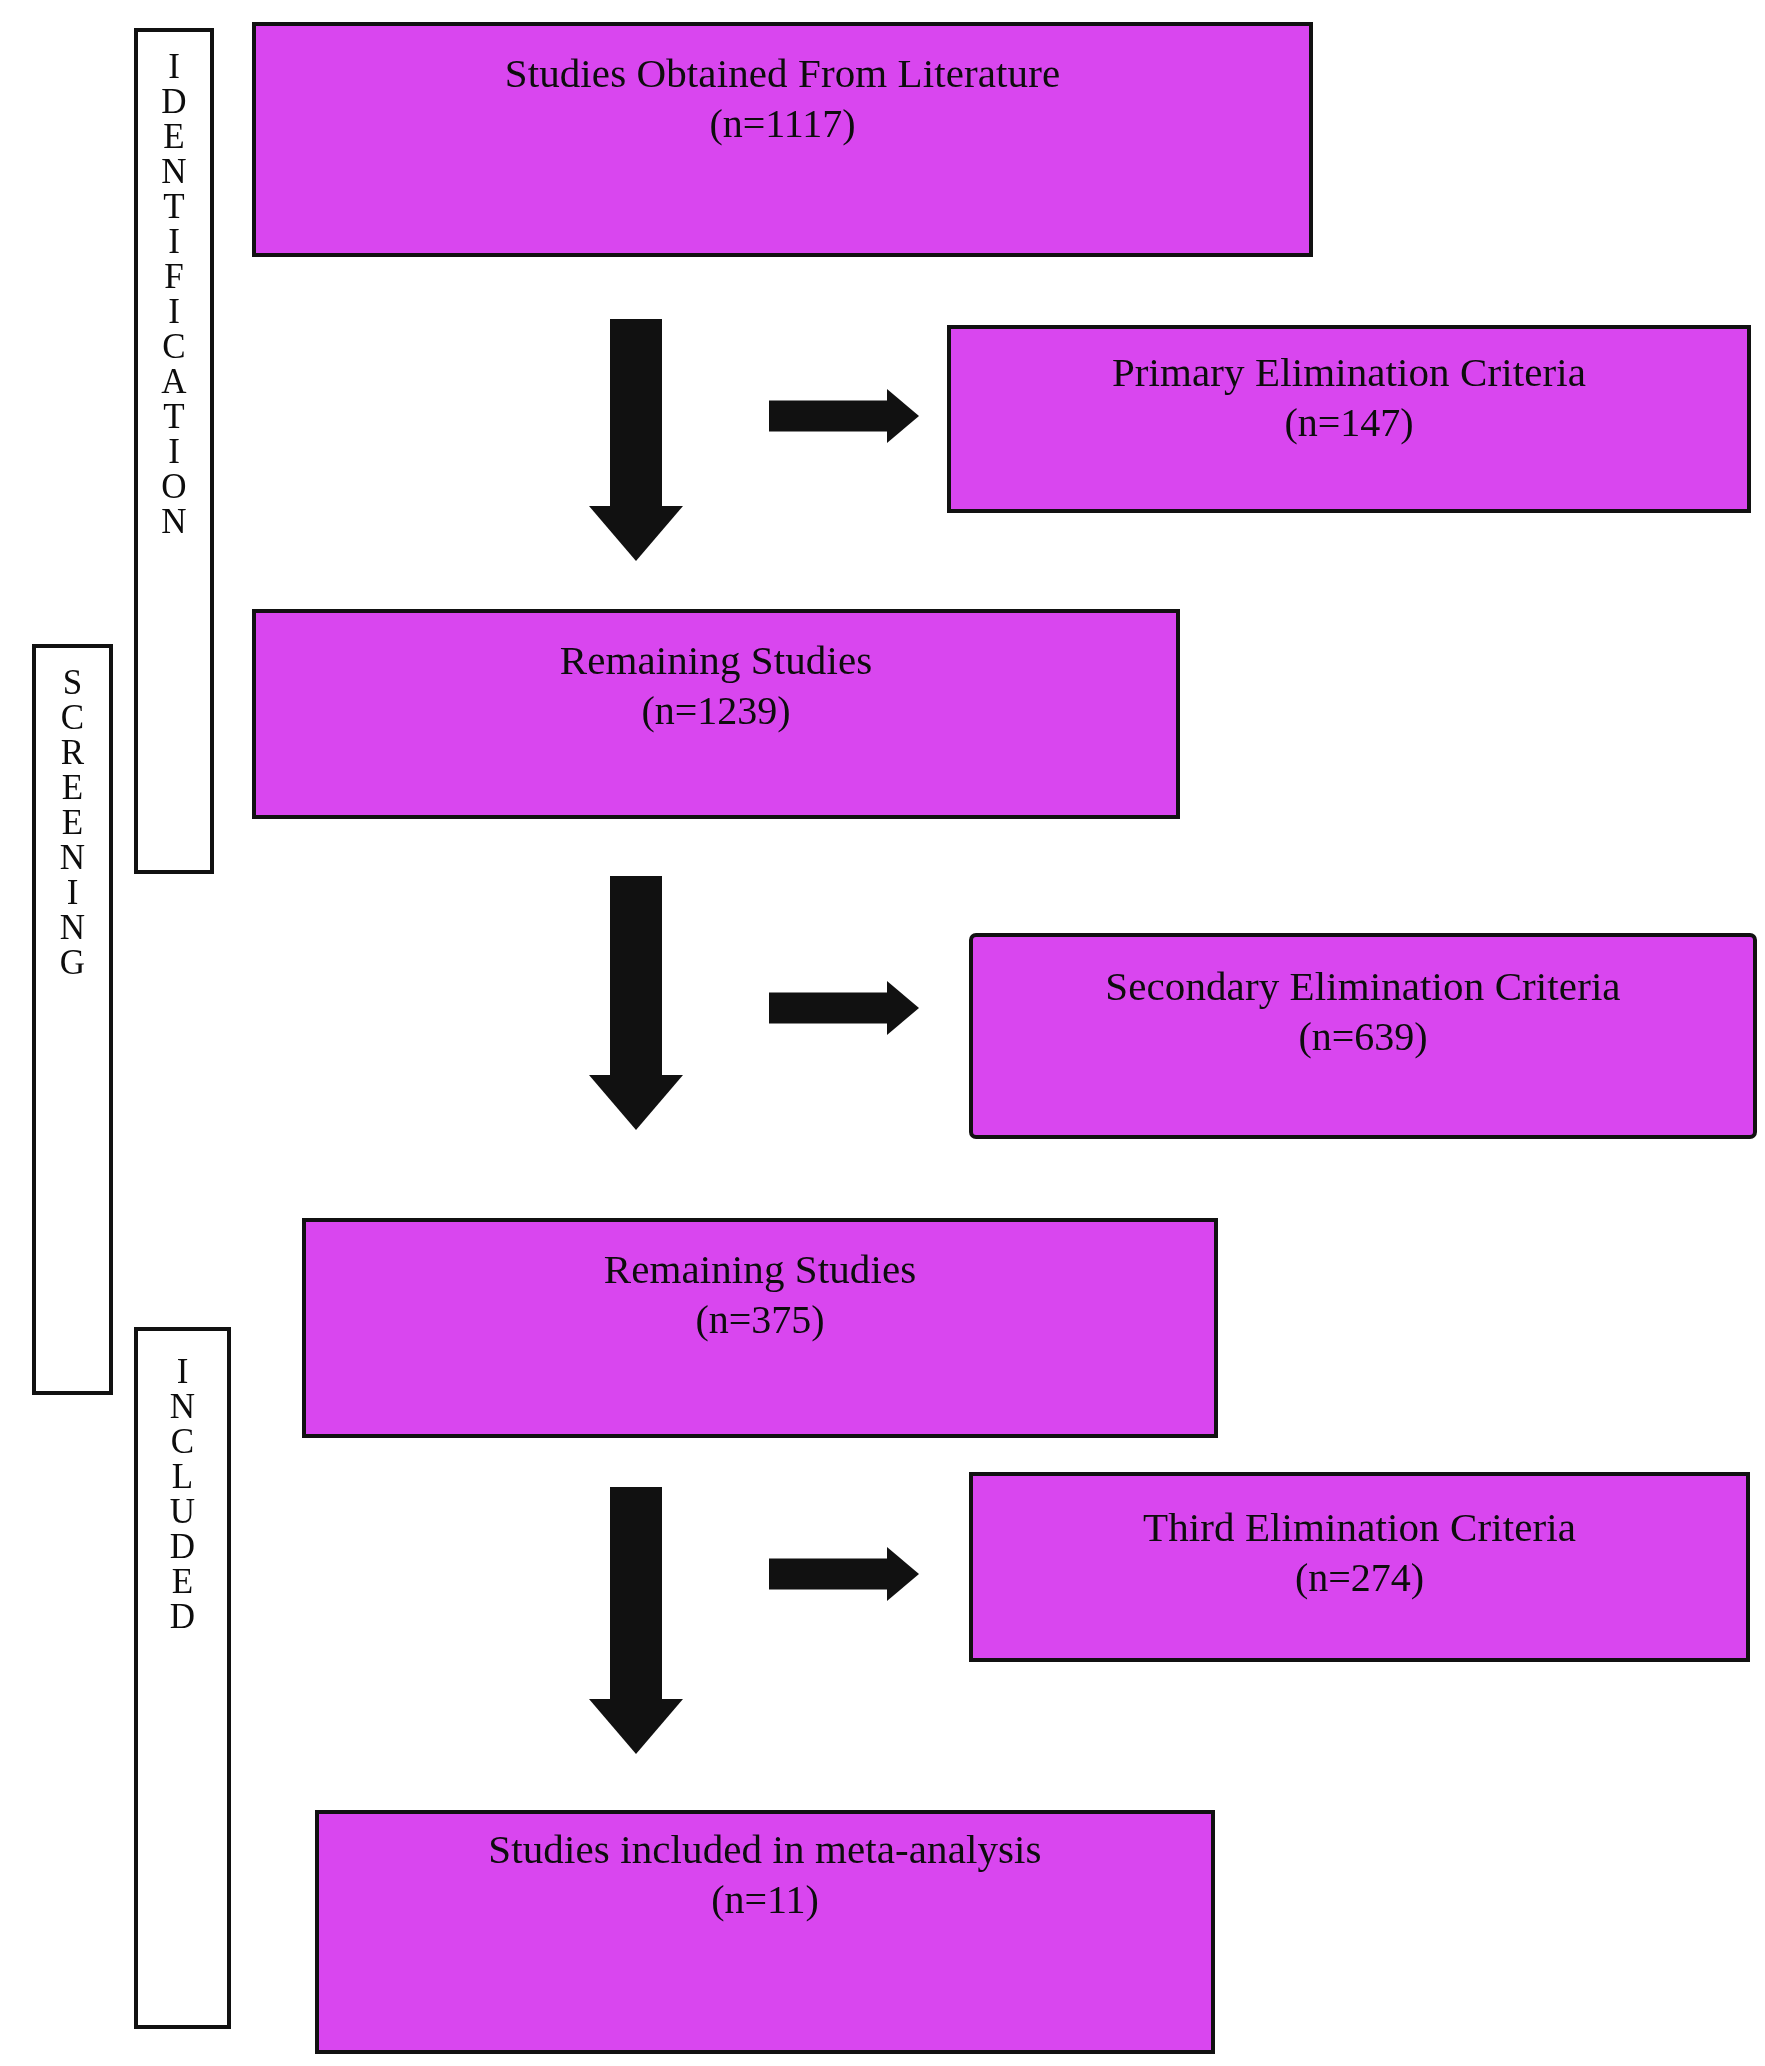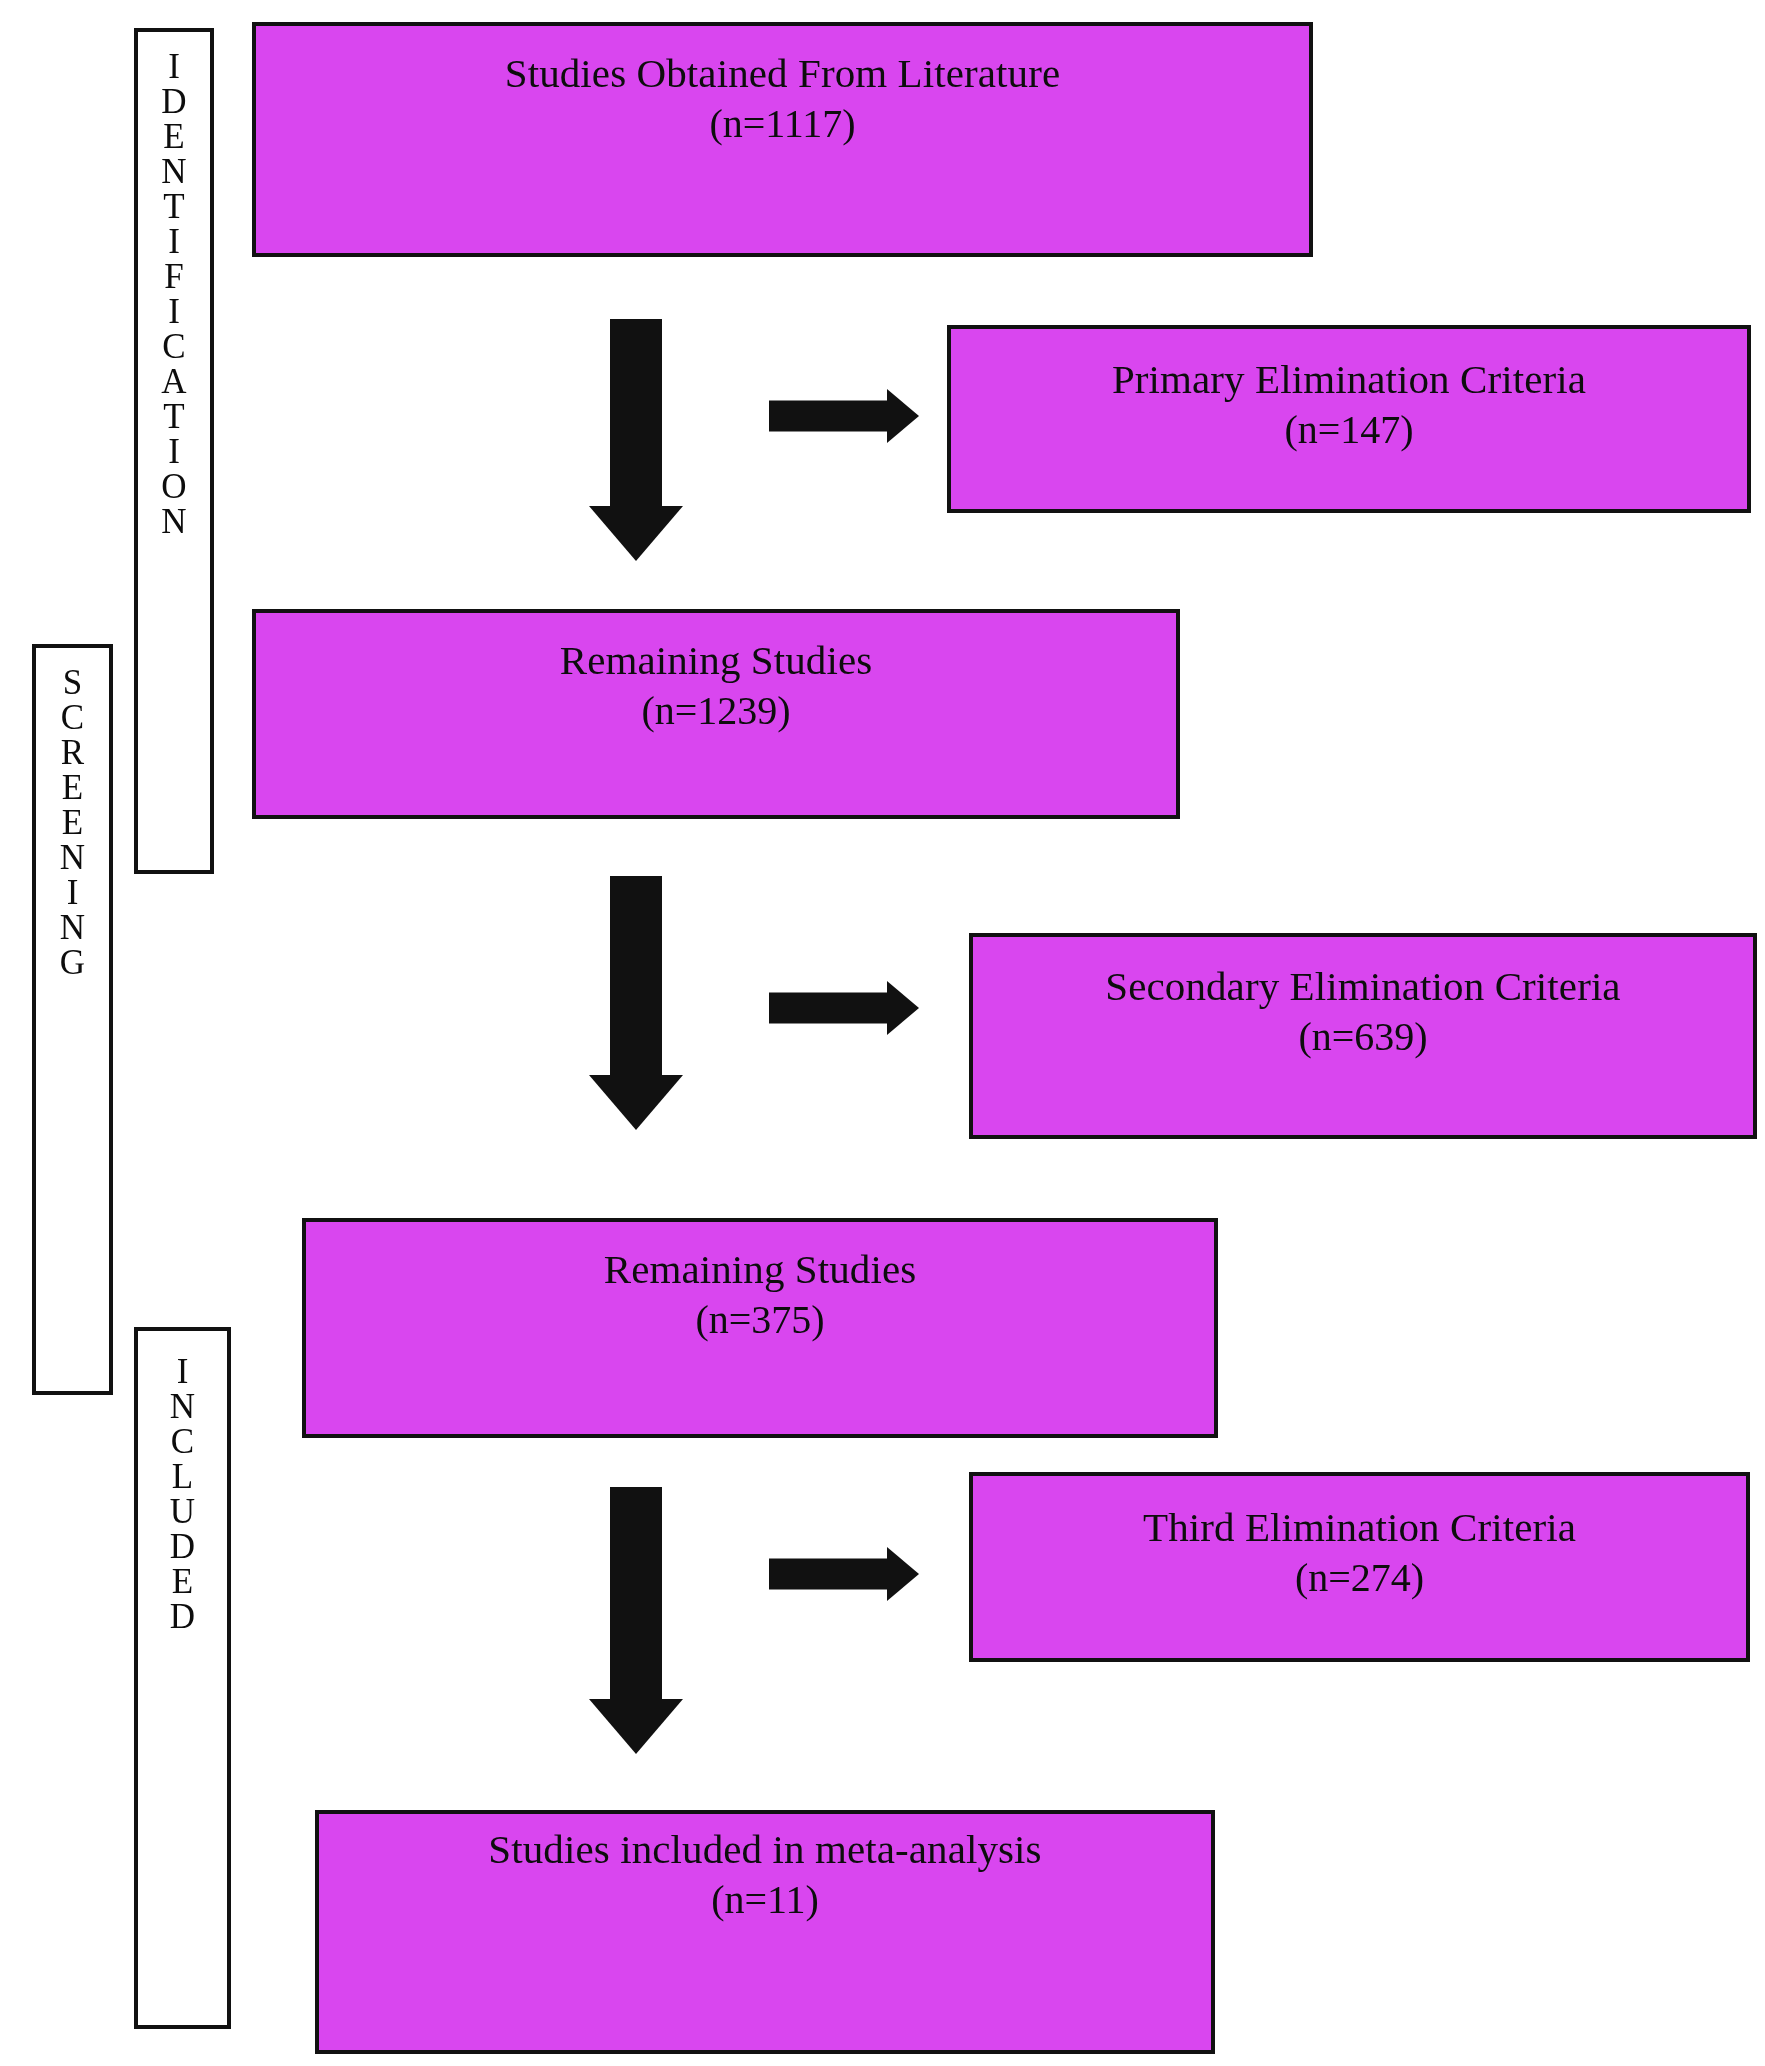--- a/index.html
+++ b/index.html
@@ -159,41 +159,41 @@
   <div class="abs arrow-down" style="left:589px; top:319px; width:93px; height:242px;">
     <div class="shaft" style="width:52px; height:188px;"></div>
     <div class="head"></div>
   </div>
 
   <div class="abs arrow-right" style="left:769px; top:389px; width:150px; height:53px;">
     <div class="shaft" style="width:120px; height:31px;"></div>
     <div class="head"></div>
   </div>
 
-  <div class="abs node" style="left:947px; top:325px; width:804px; height:188px; padding-top:26px;">
+  <div class="abs node" style="left:947px; top:325px; width:804px; height:188px; padding-top:19px;">
     <div class="line1">Primary Elimination Criteria</div>
     <div class="line2">(n=147)</div>
   </div>
 
   <div class="abs node" style="left:252px; top:609px; width:928px; height:210px;">
     <div class="line1">Remaining Studies</div>
     <div class="line2">(n=1239)</div>
   </div>
 
   <div class="abs arrow-down" style="left:589px; top:876px; width:93px; height:254px;">
     <div class="shaft" style="width:52px; height:200px;"></div>
     <div class="head"></div>
   </div>
 
   <div class="abs arrow-right" style="left:769px; top:981px; width:150px; height:53px;">
     <div class="shaft" style="width:120px; height:31px;"></div>
     <div class="head"></div>
   </div>
 
-  <div class="abs node" style="left:969px; top:933px; width:788px; height:206px; padding-top:25px;">
+  <div class="abs node" style="left:969px; top:933px; width:788px; height:206px; padding-top:25px;border-radius:7px;">
     <div class="line1">Secondary Elimination Criteria</div>
     <div class="line2">(n=639)</div>
   </div>
 
   <div class="abs node" style="left:302px; top:1218px; width:916px; height:220px;">
     <div class="line1">Remaining Studies</div>
     <div class="line2">(n=375)</div>
   </div>
 
   <div class="abs arrow-down" style="left:589px; top:1487px; width:93px; height:267px;">

